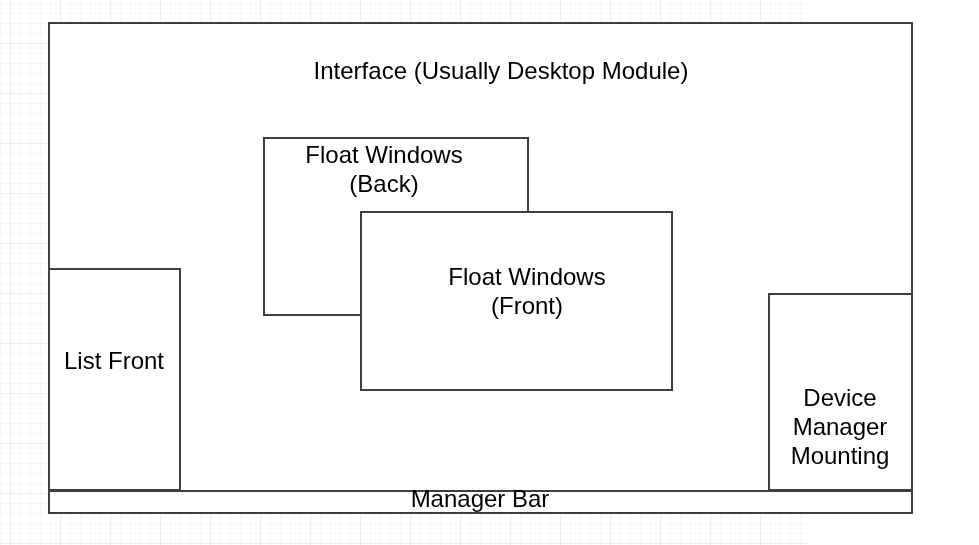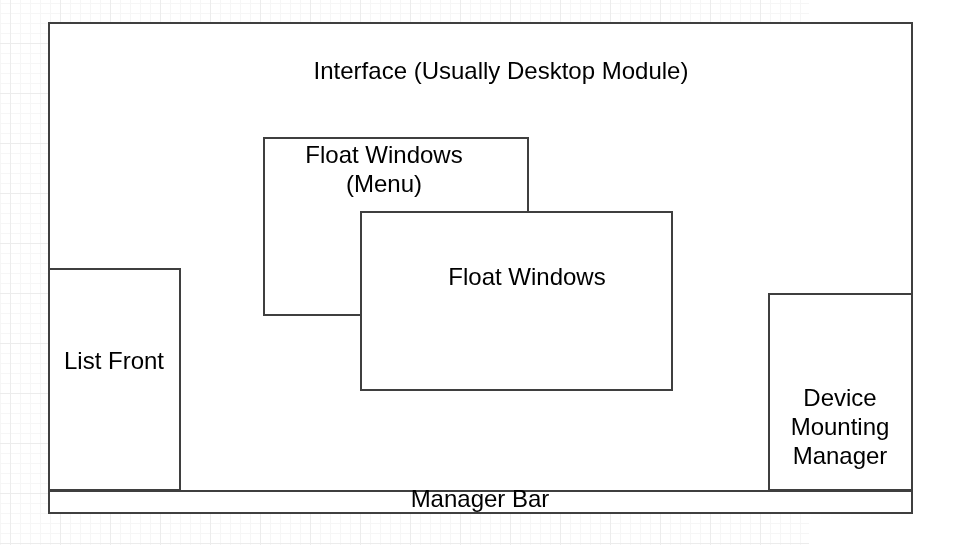--- a/index.html
+++ b/index.html
@@ -67,30 +67,31 @@
   <div class="shape" id="box-back"></div>
   <div class="shape" id="box-front"></div>
   <div class="shape" id="box-list"></div>
   <div class="shape" id="box-device"></div>
   <div class="shape" id="box-funcbar"></div>
 
   <div class="label" id="label-interface">Interface (Usually Desktop Module)</div>
 
   <div class="label" id="label-back">
     <div>Float Windows</div>
-    <div>(Menu)</div>
+    <div>(Back)</div>
   </div>
 
   <div class="label" id="label-front">
     <div>Float Windows</div>
+    <div>(Front)</div>
   </div>
 
   <div class="label" id="label-list">List Front</div>
 
   <div class="label" id="label-device">
     <div>Device</div>
+    <div>Manager</div>
     <div>Mounting</div>
-    <div>Manager</div>
   </div>
 
   <div class="label" id="label-funcbar">Manager Bar</div>
 
 </div>
 
 </body></html>

